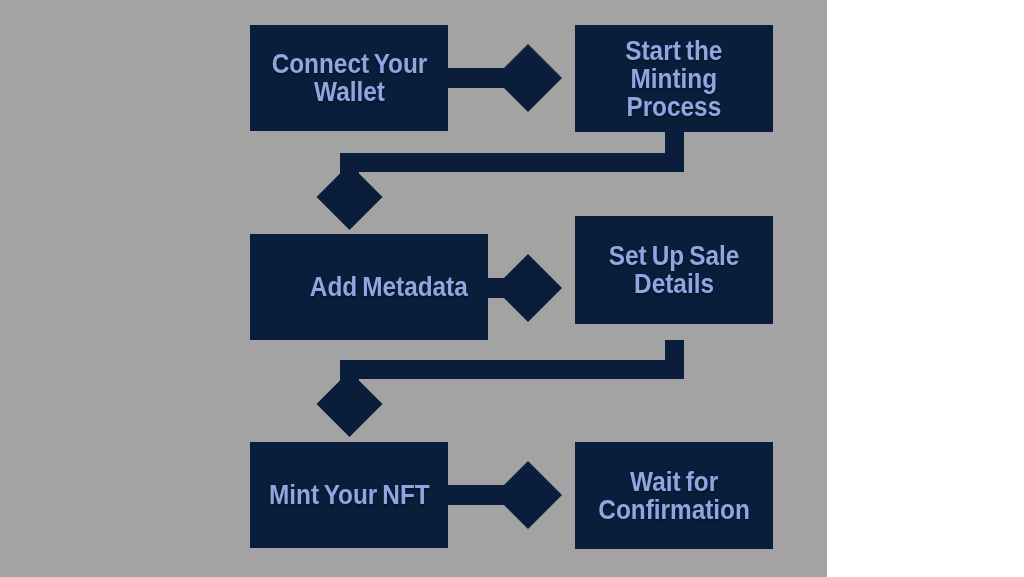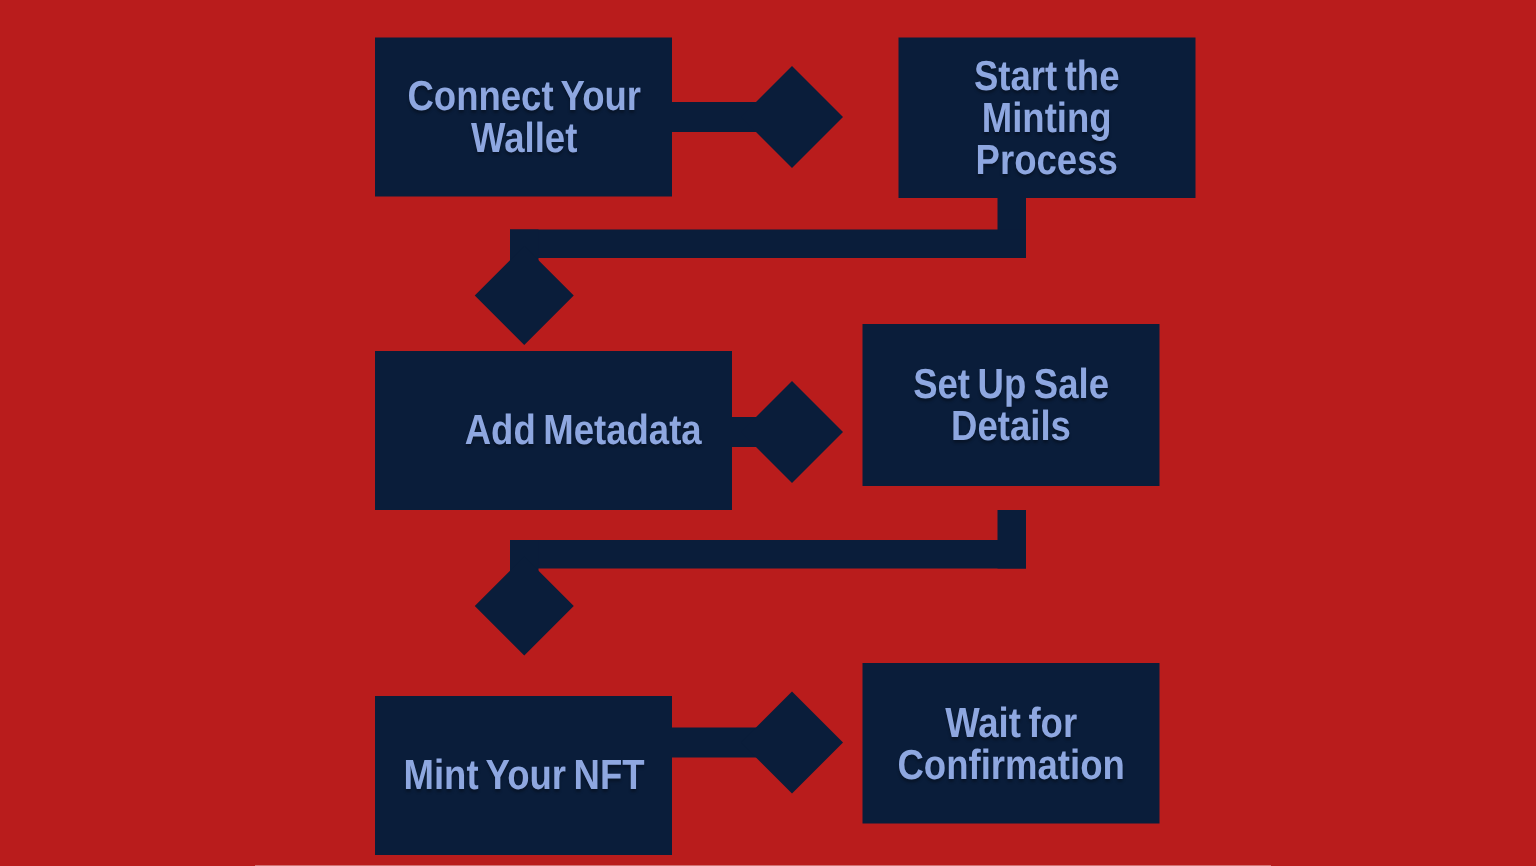--- a/index.html
+++ b/index.html
@@ -5,23 +5,23 @@
   html, body {
     margin: 0;
     padding: 0;
     width: 1024px;
     height: 577px;
     overflow: hidden;
     font-family: "Liberation Sans", sans-serif;
   }
   .canvas {
     position: relative;
-    width: 1024px;
+    width: 827px;
     height: 577px;
-    background: #b91c1c;
+    background: #a3a3a3;
   }
   .connector-layer {
     position: absolute;
     left: 0;
     top: 0;
     width: 1024px;
     height: 577px;
     display: block;
   }
   .connector-layer .stroke { fill: #0A1D3A; }
@@ -40,24 +40,24 @@
     font-weight: 700;
     font-size: 28px;
     line-height: 1.0;
     letter-spacing: 0px;
     word-spacing: -2px;
     white-space: pre-line;
     transform: scaleX(0.87);
     text-shadow: 0 2px 2px rgba(0, 0, 0, 0.30);
   }
   .pos-1 { left: 250px; top: 25px; }
-  .pos-2 { left: 575px; top: 25px; height: 107px; margin-left: 24px; }
+  .pos-2 { left: 575px; top: 25px; height: 107px; }
   .pos-3 { left: 250px; top: 234px; padding-left: 40px; }
   .pos-4 { left: 575px; top: 216px; height: 108px; }
-  .pos-5 { left: 250px; top: 464px; }
+  .pos-5 { left: 250px; top: 442px; }
   .pos-6 { left: 575px; top: 442px; height: 107px; }
 </style>
 </head>
 <body>
 
 <div class="canvas">
 
   <svg class="connector-layer" viewBox="0 0 1024 577" aria-hidden="true">
 
     <g>

